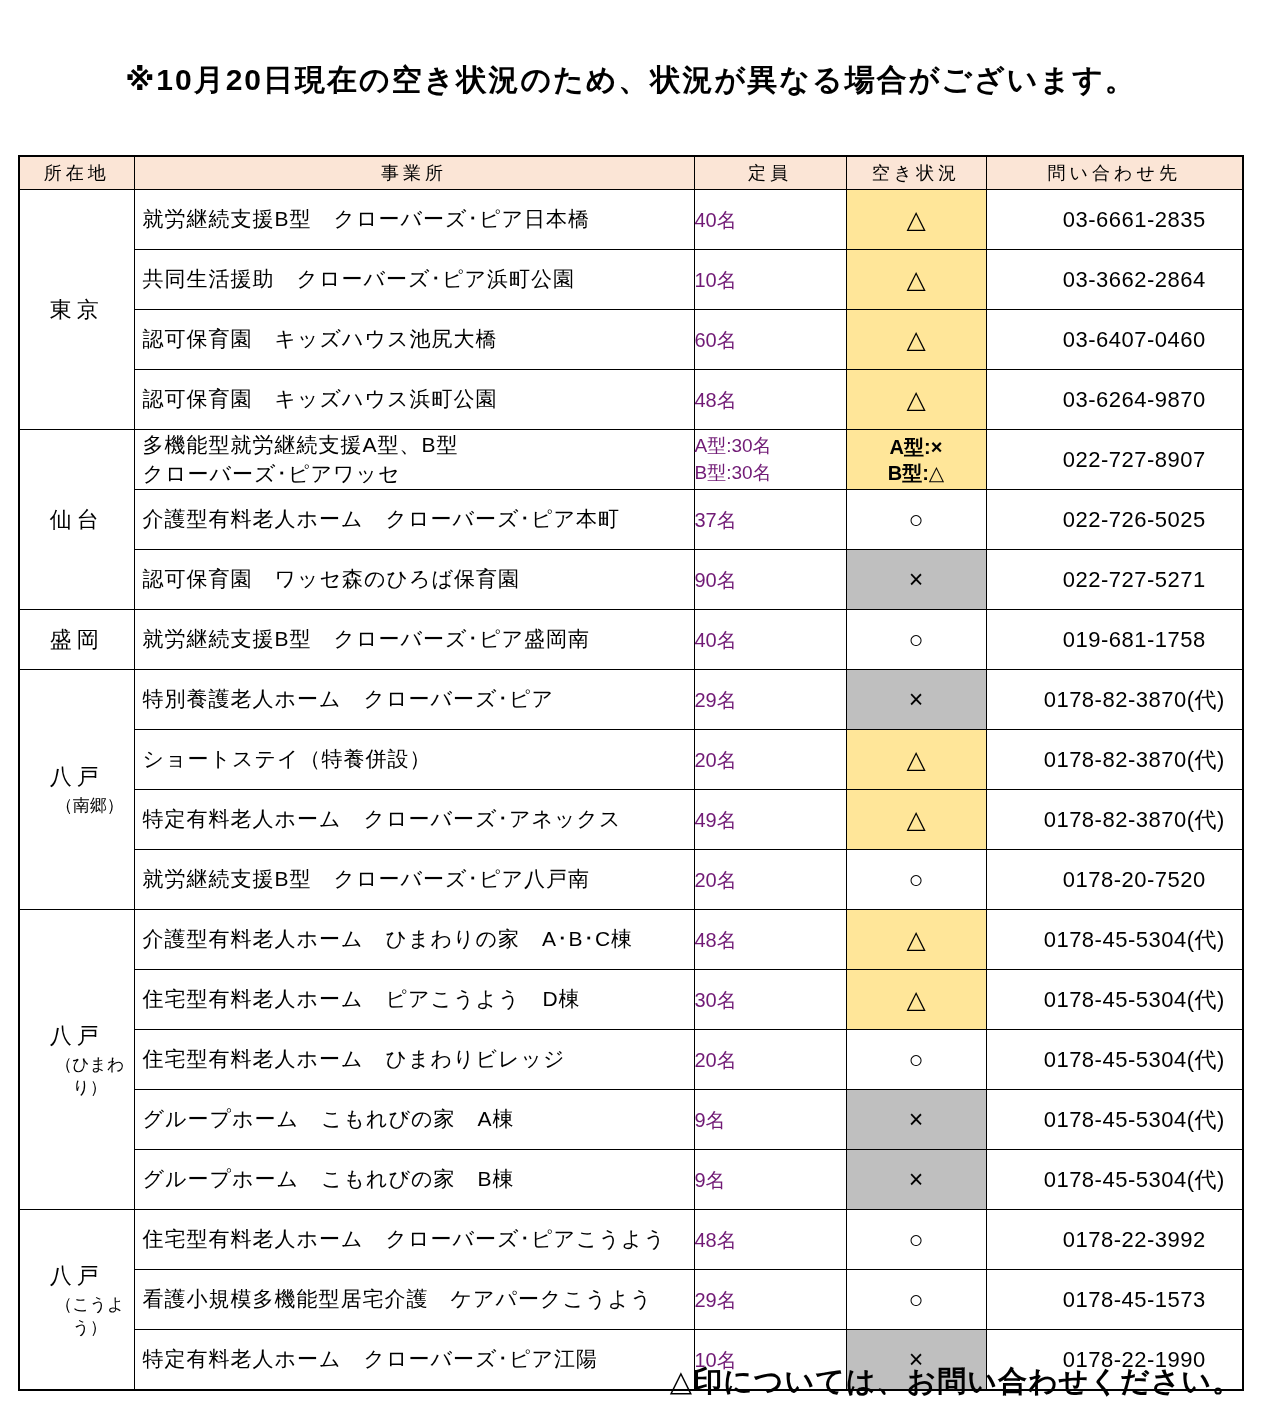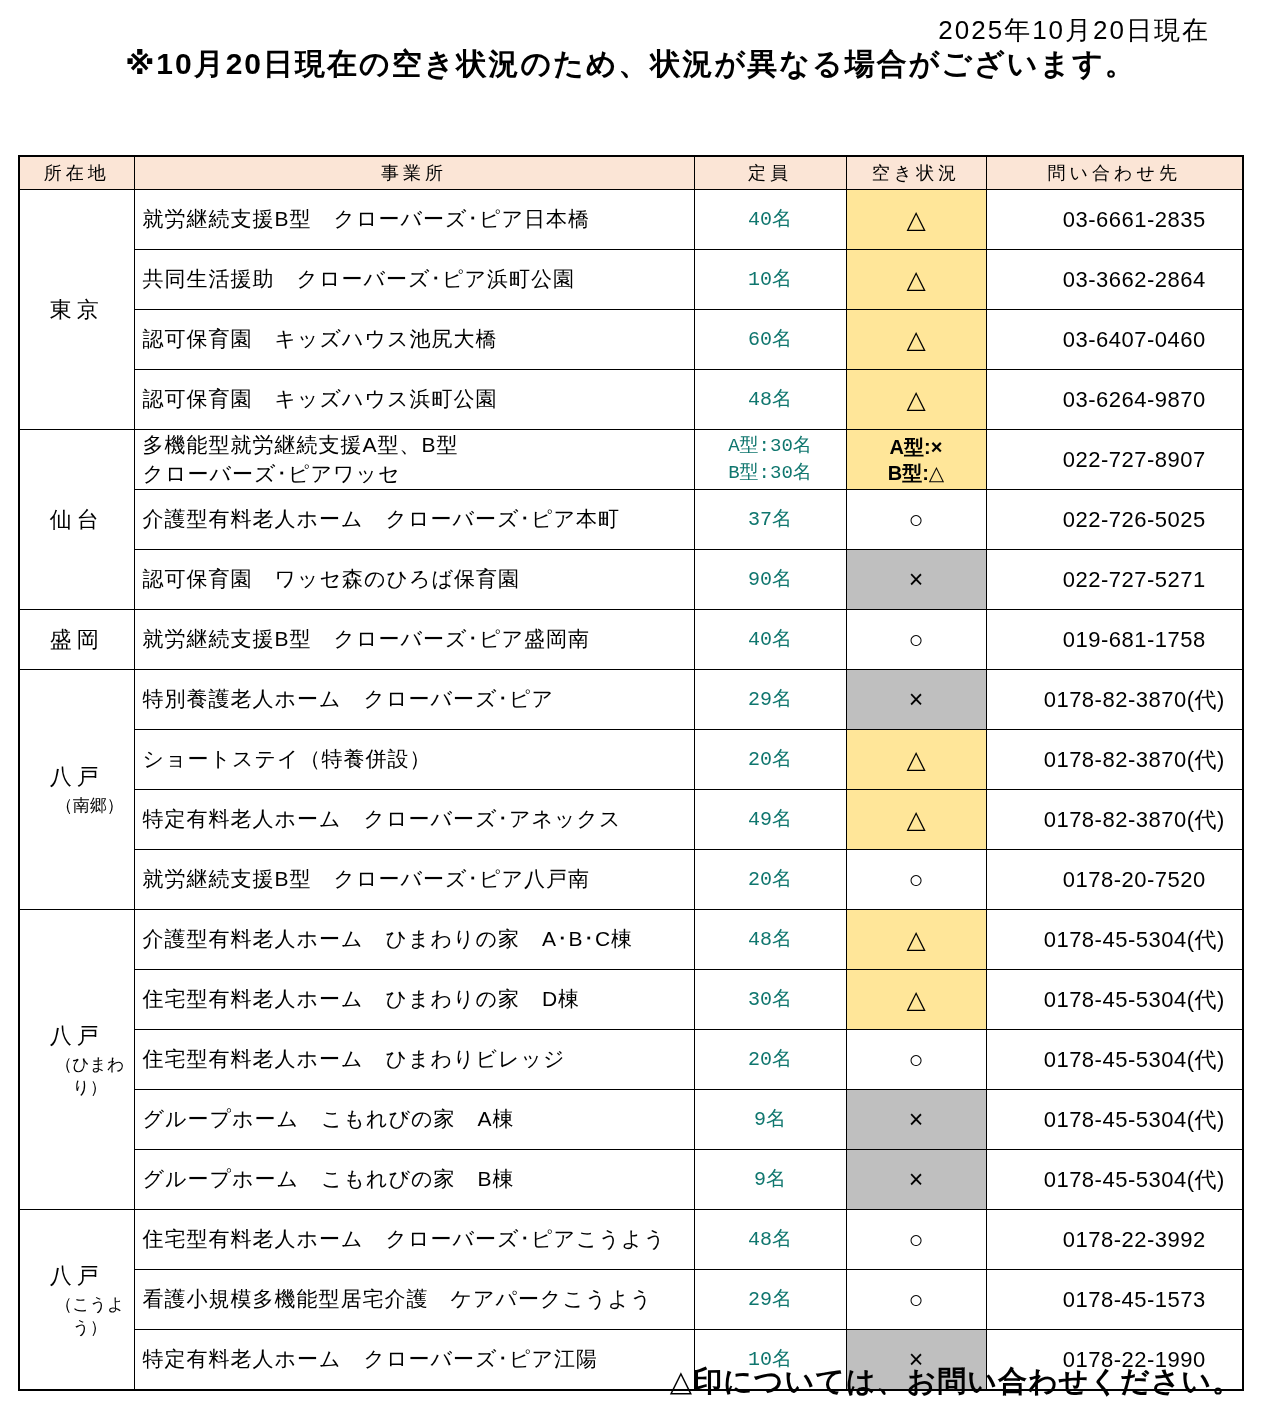--- a/index.html
+++ b/index.html
@@ -15,21 +15,21 @@
   .date-note {
     position: absolute;
     top: 13px;
     right: 52px;
     font-size: 26px;
     letter-spacing: 2px;
     font-weight: 500;
   }
   .notice {
     position: absolute;
-    top: 44px;
+    top: 60px;
     left: 0;
     width: 100%;
     text-align: center;
     font-weight: bold;
     font-size: 30px;
     line-height: 40px;
     letter-spacing: 2px;
   }
   table.facility-table {
     position: absolute;
@@ -59,26 +59,24 @@
   .loc-sub { font-size: 17px; margin-top: 2px; letter-spacing: 0; padding-left: 26px; }
   .loc-sub:empty { display: none; }
   td.office {
     font-size: 21px;
     padding-left: 8px;
     letter-spacing: 1px;
     white-space: pre-line;
     line-height: 1.35;
   }
   td.capacity {
-    text-align: center;
     font-size: 20px;
-    color: #0f766e;
+    color: #701a75;
     white-space: pre-line;
     line-height: 1.4;
-    font-family: Liberation Mono, monospace;
   }
   td.capacity.two-line { font-size: 19px; }
   td.status {
     text-align: center;
     font-size: 25px;
     white-space: pre-line;
     line-height: 1.3;
   }
   td.status.two-line { font-size: 20px; font-weight: 600; }
   td.status.yellow { background: #FFE699; }
@@ -91,21 +89,20 @@
     font-size: 29px;
     font-weight: bold;
     letter-spacing: 1px;
   }
 </style>
 </head>
 <body>
 
 <div class="page">
 
-  <div class="date-note">2025年10月20日現在</div>
 
   <div class="notice">
     <div>※10月20日現在の空き状況のため、状況が異なる場合がございます。</div>
   </div>
 
   <table class="facility-table">
     <colgroup>
       <col style="width:115px">
       <col style="width:560px">
       <col style="width:152px">
@@ -222,21 +219,21 @@
         <td class="loc" rowspan="5">
           <div class="loc-main">八戸</div>
           <div class="loc-sub">（ひまわり）</div>
         </td>
         <td class="office">介護型有料老人ホーム　ひまわりの家　A･B･C棟</td>
         <td class="capacity">48名</td>
         <td class="status yellow">△</td>
         <td class="phone">0178-45-5304(代)</td>
       </tr>
       <tr>
-        <td class="office">住宅型有料老人ホーム　ひまわりの家　D棟</td>
+        <td class="office">住宅型有料老人ホーム　ピアこうよう　D棟</td>
         <td class="capacity">30名</td>
         <td class="status yellow">△</td>
         <td class="phone">0178-45-5304(代)</td>
       </tr>
       <tr>
         <td class="office">住宅型有料老人ホーム　ひまわりビレッジ</td>
         <td class="capacity">20名</td>
         <td class="status plain">○</td>
         <td class="phone">0178-45-5304(代)</td>
       </tr>

